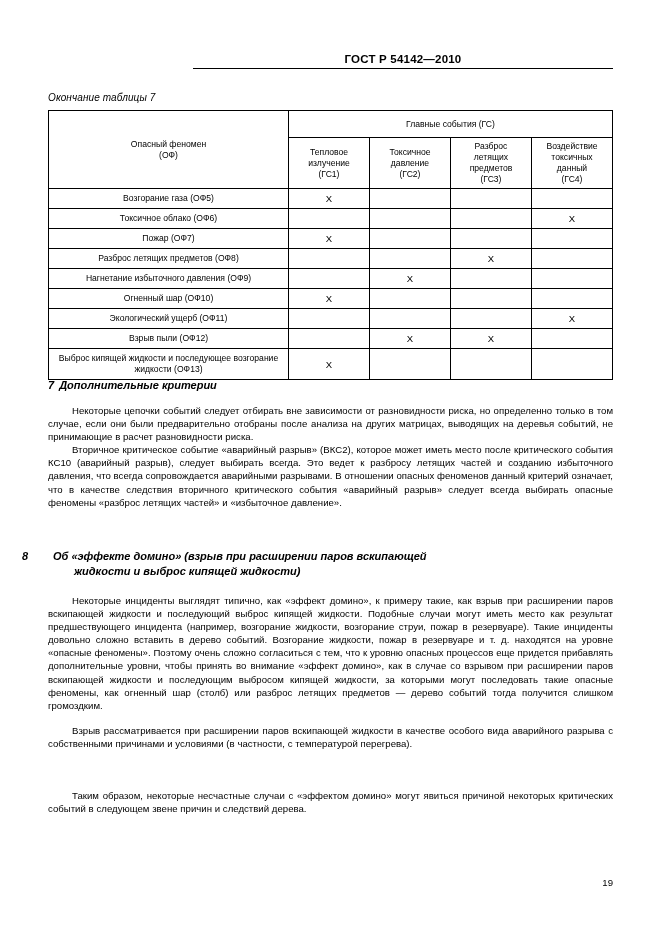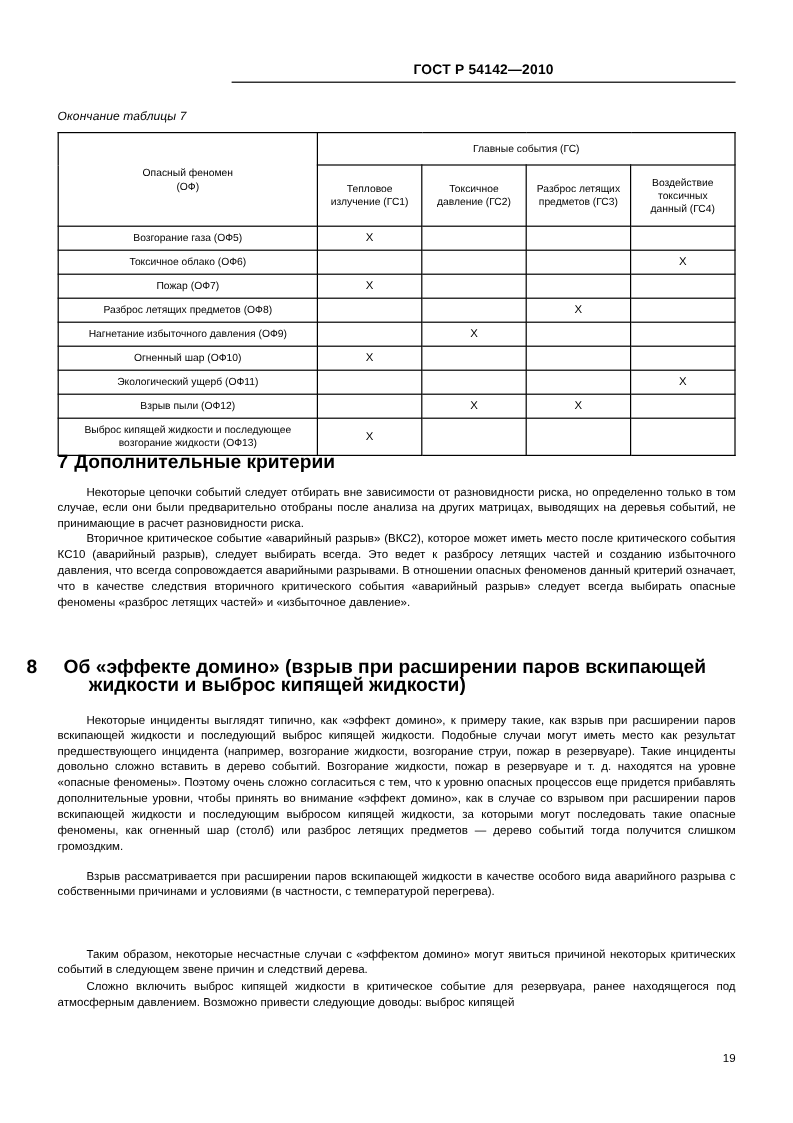--- a/index.html
+++ b/index.html
@@ -73,21 +73,21 @@
   table.matrix th,
   table.matrix td {
     border: 1px solid #000;
     padding: 0;
     vertical-align: middle;
   }
   table.matrix th {
     font-weight: normal;
     text-align: center;
     line-height: 11px;
-    padding: 3px 2px;
+    padding: 3px 14px;
   }
   th.col-phenomenon {
     width: 211px;
   }
   th.col-gs {
     width: 88.5px;
   }
   th.gs-group {
     height: 20px;
   }
@@ -116,23 +116,24 @@
     line-height: 1;
   }
 
   
   .section {
     position: absolute;
     left: 48px;
     width: 565px;
   }
   .section-heading {
-    font-size: 16px;
+    font-size: 11px;
     font-weight: bold;
     line-height: 15px;
+    font-style: italic;
   }
   .section-heading .num {
     display: inline-block;
     margin-right: 5px;
   }
   .section-heading.multi {
     padding-left: 26px;
     text-indent: -26px;
   }
   p.body {
@@ -303,19 +304,16 @@
 
   <div class="section sec8-p2">
     <p class="body">Взрыв рассматривается при расширении паров вскипающей жидкости в качестве особого вида аварийного разрыва с собственными причинами и условиями (в частности, с температурой перегрева).</p>
   </div>
 
 
   <div class="section sec8-p3">
     <p class="body">Таким образом, некоторые несчастные случаи с «эффектом домино» могут явиться причиной некоторых критических событий в следующем звене причин и следствий дерева.</p>
   </div>
 
-  <div class="section sec8-p4">
-    <p class="body">Сложно включить выброс кипящей жидкости в критическое событие для резервуара, ранее находящегося под атмосферным давлением. Возможно привести следующие доводы: выброс кипящей</p>
-  </div>
 
   <div class="page-number">19</div>
 
 </div>
 
 </body></html>

